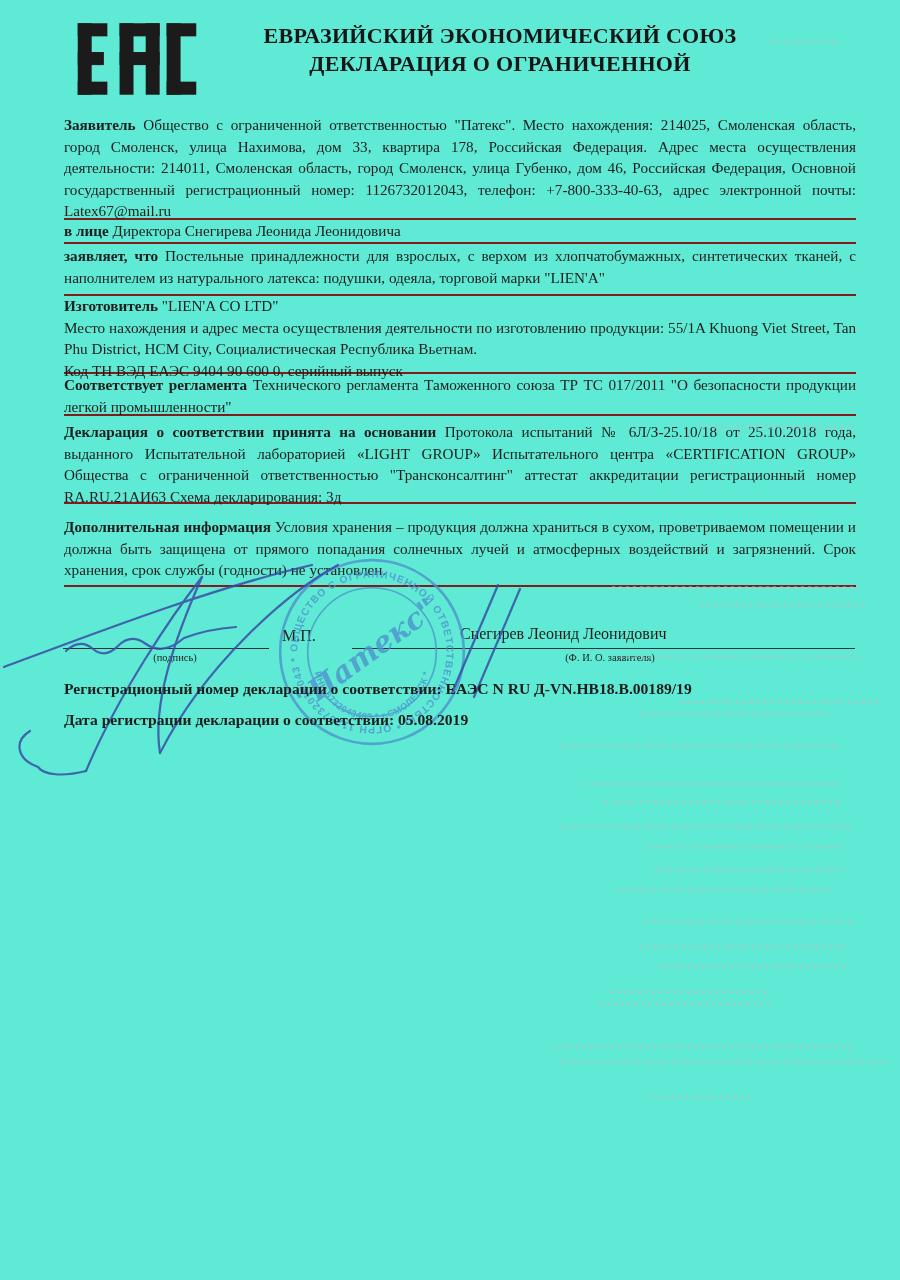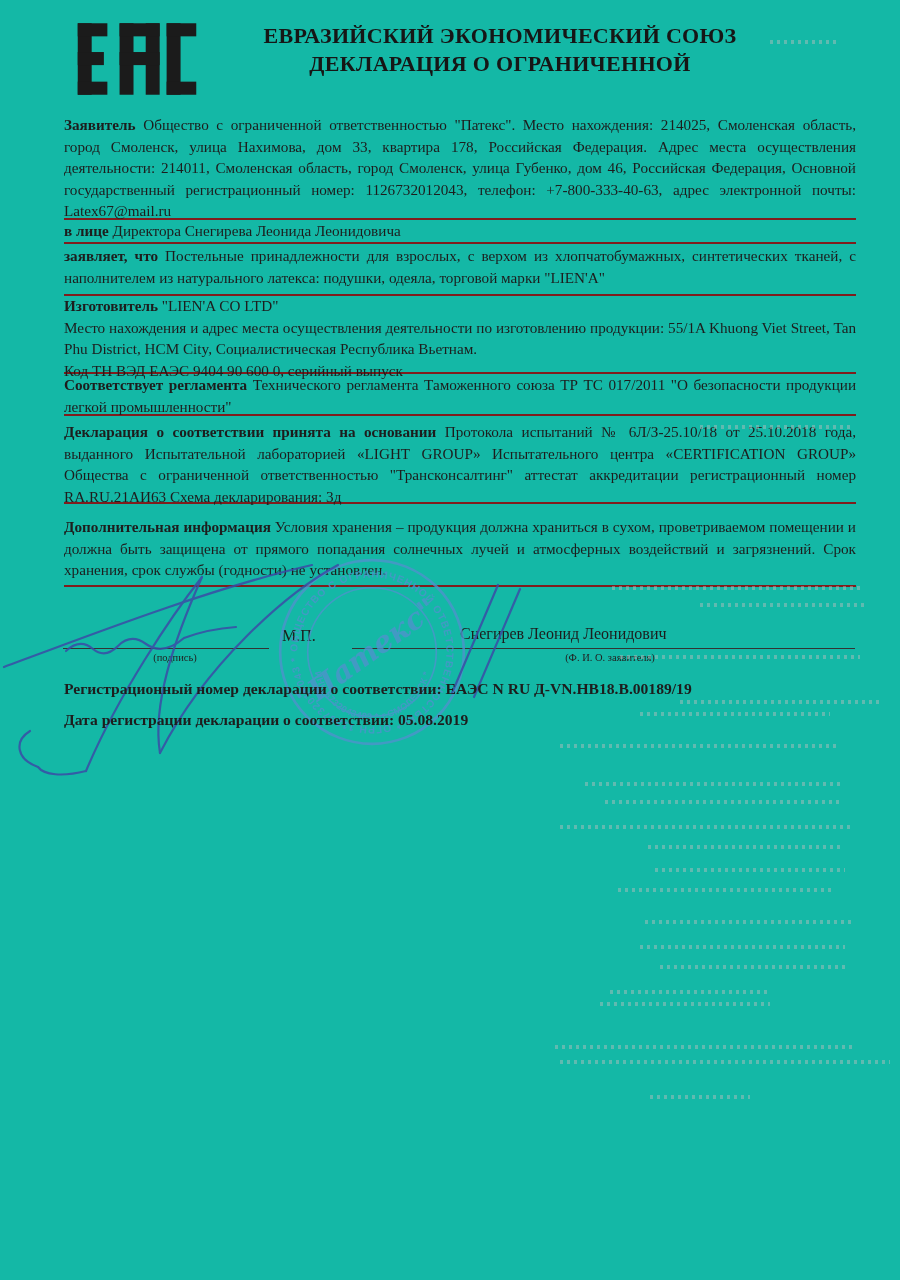--- a/index.html
+++ b/index.html
@@ -1,17 +1,17 @@
 <!DOCTYPE html>
 <html><head>
 <meta charset="utf-8">
 <style>
   html,body{margin:0;padding:0;background:#ffffff;}
   .page{
-    position:relative;width:900px;height:1280px;background:#14b8a6;
+    position:relative;width:900px;height:1280px;background:#5eead4;
     font-family:"Liberation Serif","DejaVu Serif",serif;color:#1d1d1d;overflow:hidden;
   }
   .logo{position:absolute;left:76px;top:18px;width:122px;height:82px;}
   .title{
     position:absolute;left:200px;top:22px;width:600px;text-align:center;
     font-weight:bold;font-size:22px;line-height:28px;letter-spacing:.3px;color:#161616;
   }
   .sec{
     position:absolute;left:64px;width:792px;font-size:15.2px;line-height:21.5px;
     text-align:justify;border-bottom:2px solid #7f1d1d;

